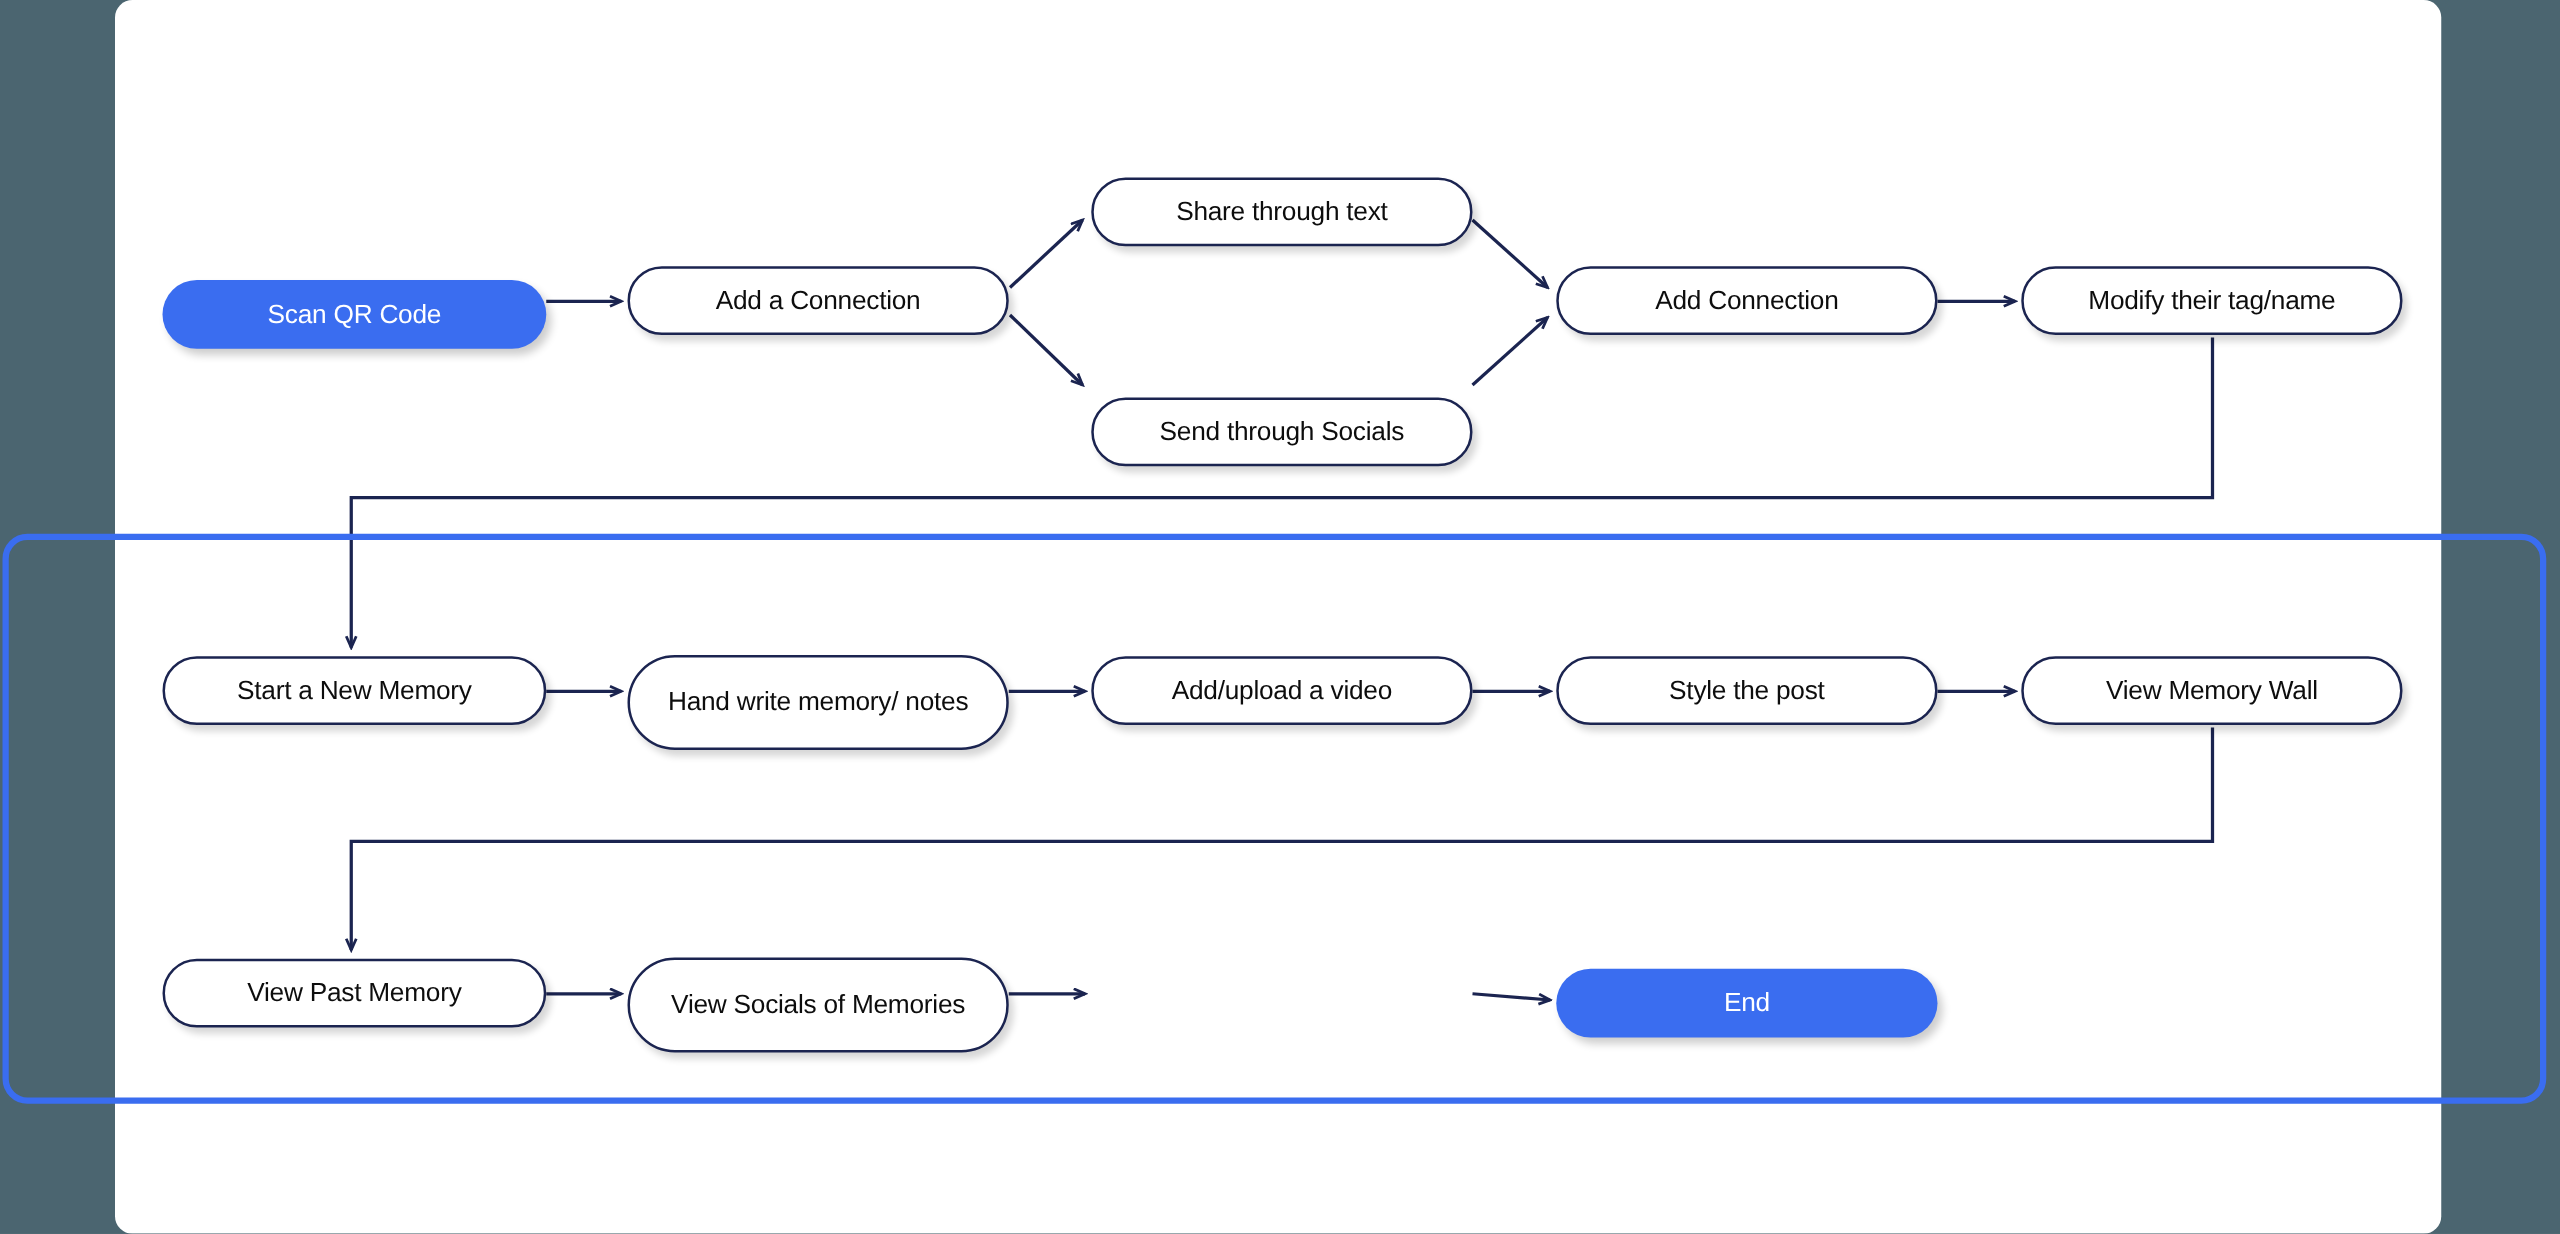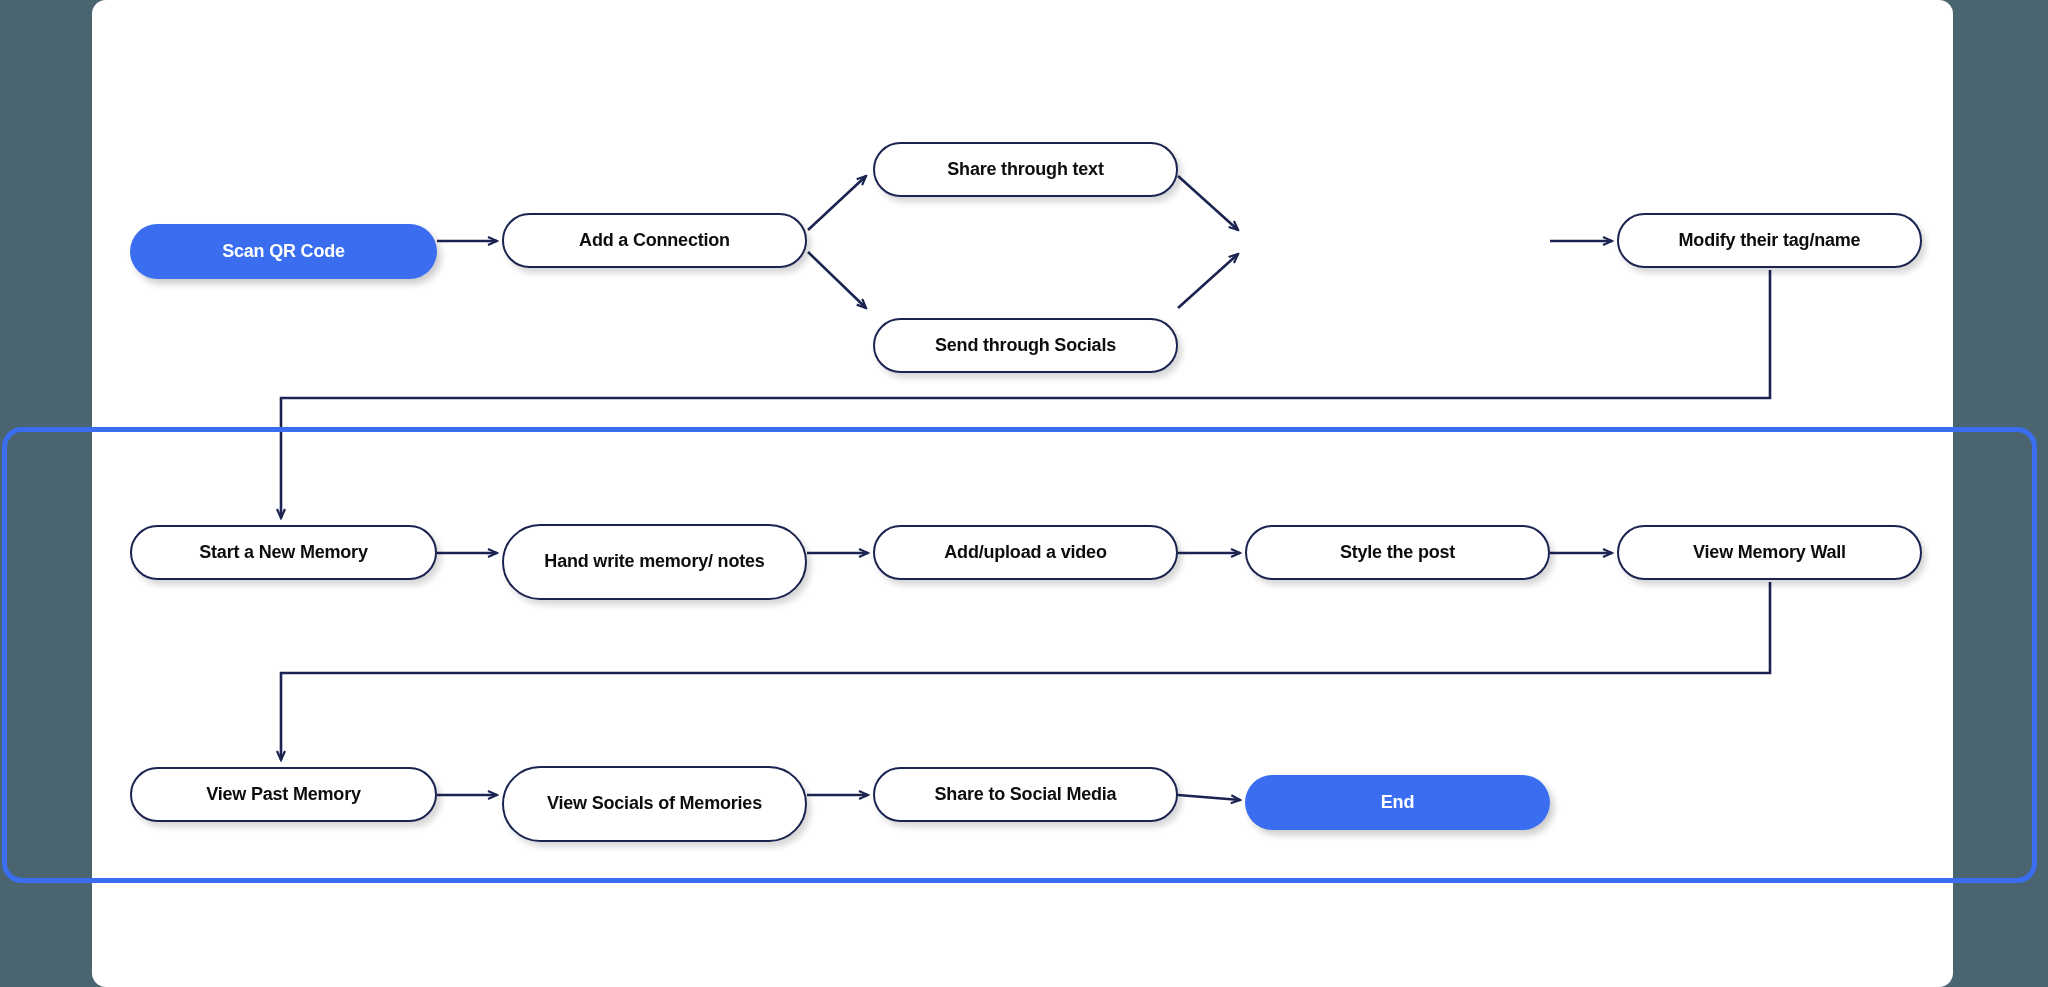--- a/index.html
+++ b/index.html
@@ -41,22 +41,22 @@
     border-radius: 20px;
     box-sizing: border-box;
   }
   .node {
     position: absolute;
     box-sizing: border-box;
     display: flex;
     align-items: center;
     justify-content: center;
     border-radius: 999px;
-    font-weight: bold;
-    font-size: 18px;
+    font-weight: normal;
+    font-size: 21px;
     line-height: 1.22;
     letter-spacing: -0.2px;
     padding: 0 12px;
   }
   .node.plain {
     background: #ffffff;
     border: 2.5px solid #1b2450;
     color: #0d0d0d;
     box-shadow: 4px 5px 6px rgba(0,0,0,0.16);
   }
@@ -99,35 +99,35 @@
   </svg>
 
   <div class="node accent" style="left:130px;top:224px;width:307px;height:55px;">Scan QR Code</div>
 
   <div class="node plain" style="left:502px;top:213px;width:305px;height:55px;">Add a Connection</div>
 
   <div class="node plain" style="left:873px;top:142px;width:305px;height:55px;">Share through text</div>
 
   <div class="node plain" style="left:873px;top:284px;width:305px;height:55px;margin-top:34px;">Send through Socials</div>
 
+  <div class="node plain" style="left:1245px;top:213px;width:305px;height:55px;">Add Connection</div>
 
   <div class="node plain" style="left:1617px;top:213px;width:305px;height:55px;">Modify their tag/name</div>
 
   <div class="node plain" style="left:130px;top:525px;width:307px;height:55px;">Start a New Memory</div>
 
   <div class="node plain" style="left:873px;top:525px;width:305px;height:55px;">Add/upload a video</div>
 
   <div class="node plain" style="left:502px;top:524px;width:305px;height:76px;">Hand write memory/ notes</div>
 
   <div class="node plain" style="left:1245px;top:525px;width:305px;height:55px;">Style the post</div>
 
   <div class="node plain" style="left:1617px;top:525px;width:305px;height:55px;">View Memory Wall</div>
 
   <div class="node plain" style="left:130px;top:767px;width:307px;height:55px;">View Past Memory</div>
 
   <div class="node plain" style="left:502px;top:766px;width:305px;height:76px;">View Socials of Memories</div>
 
-  <div class="node plain" style="left:873px;top:767px;width:305px;height:55px;">Share to Social Media</div>
 
   <div class="node accent" style="left:1245px;top:775px;width:305px;height:55px;">End</div>
 
   <div id="highlight"></div>
 </div>
 
 </body></html>

